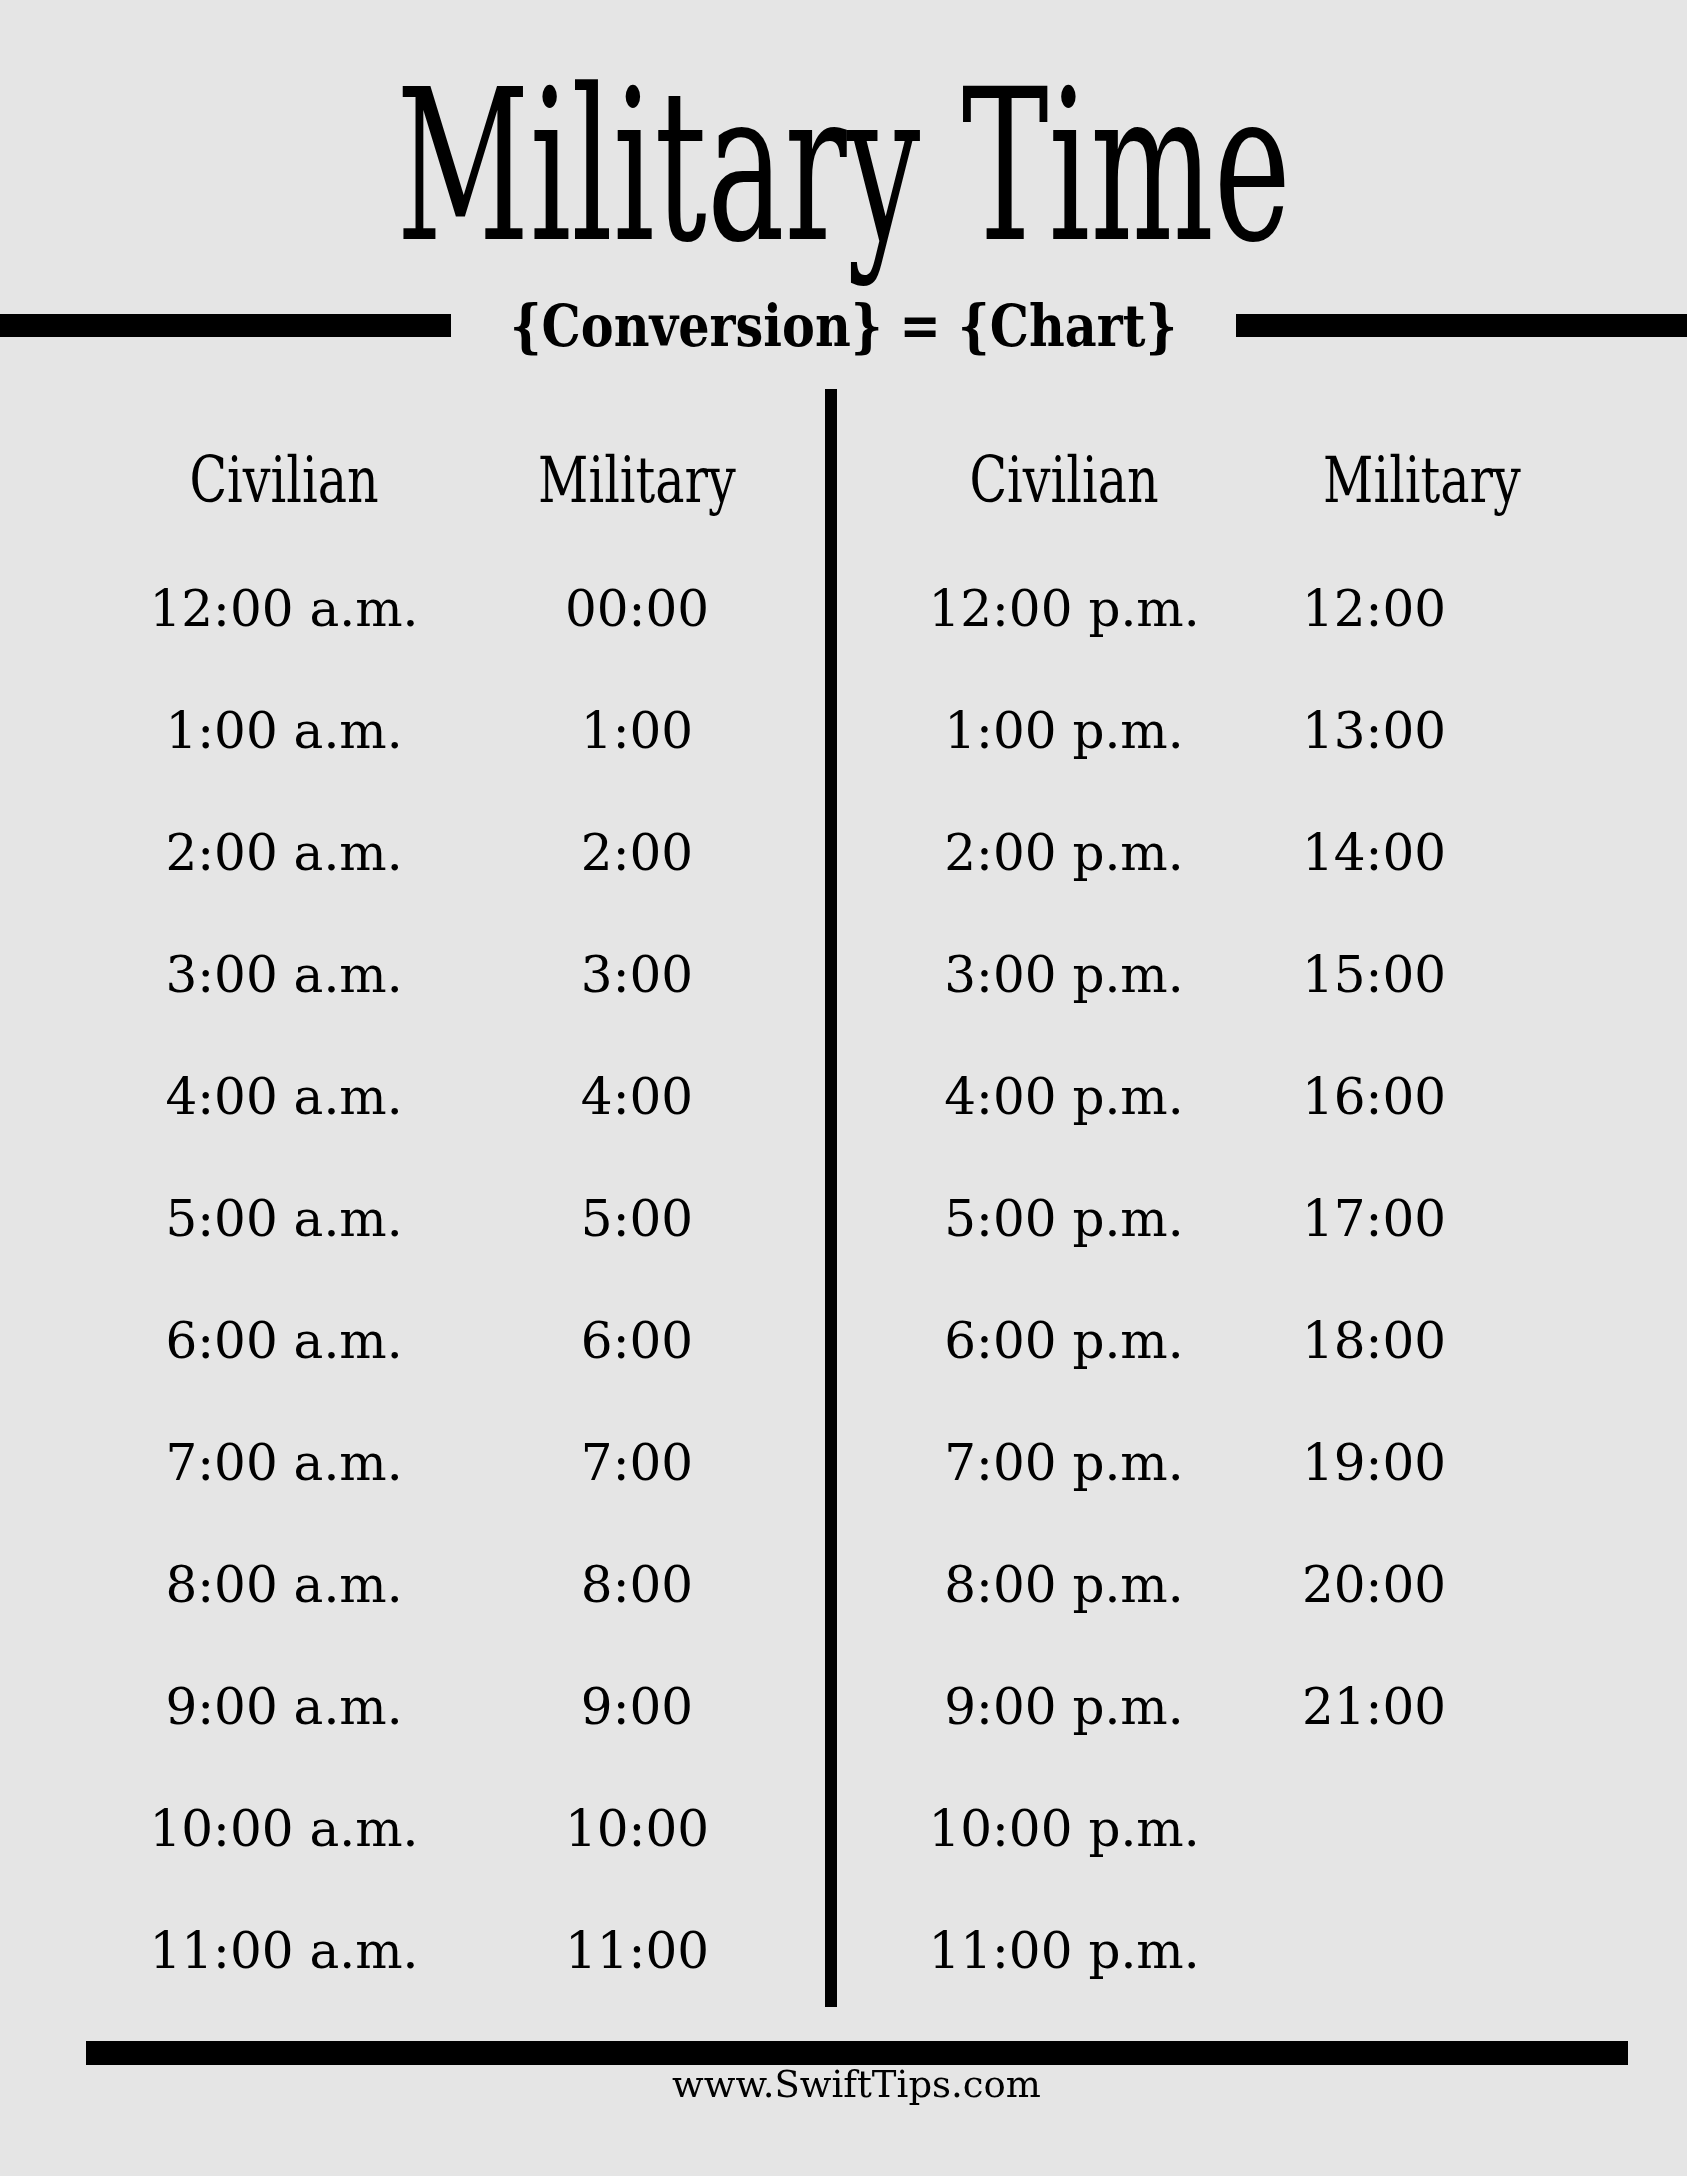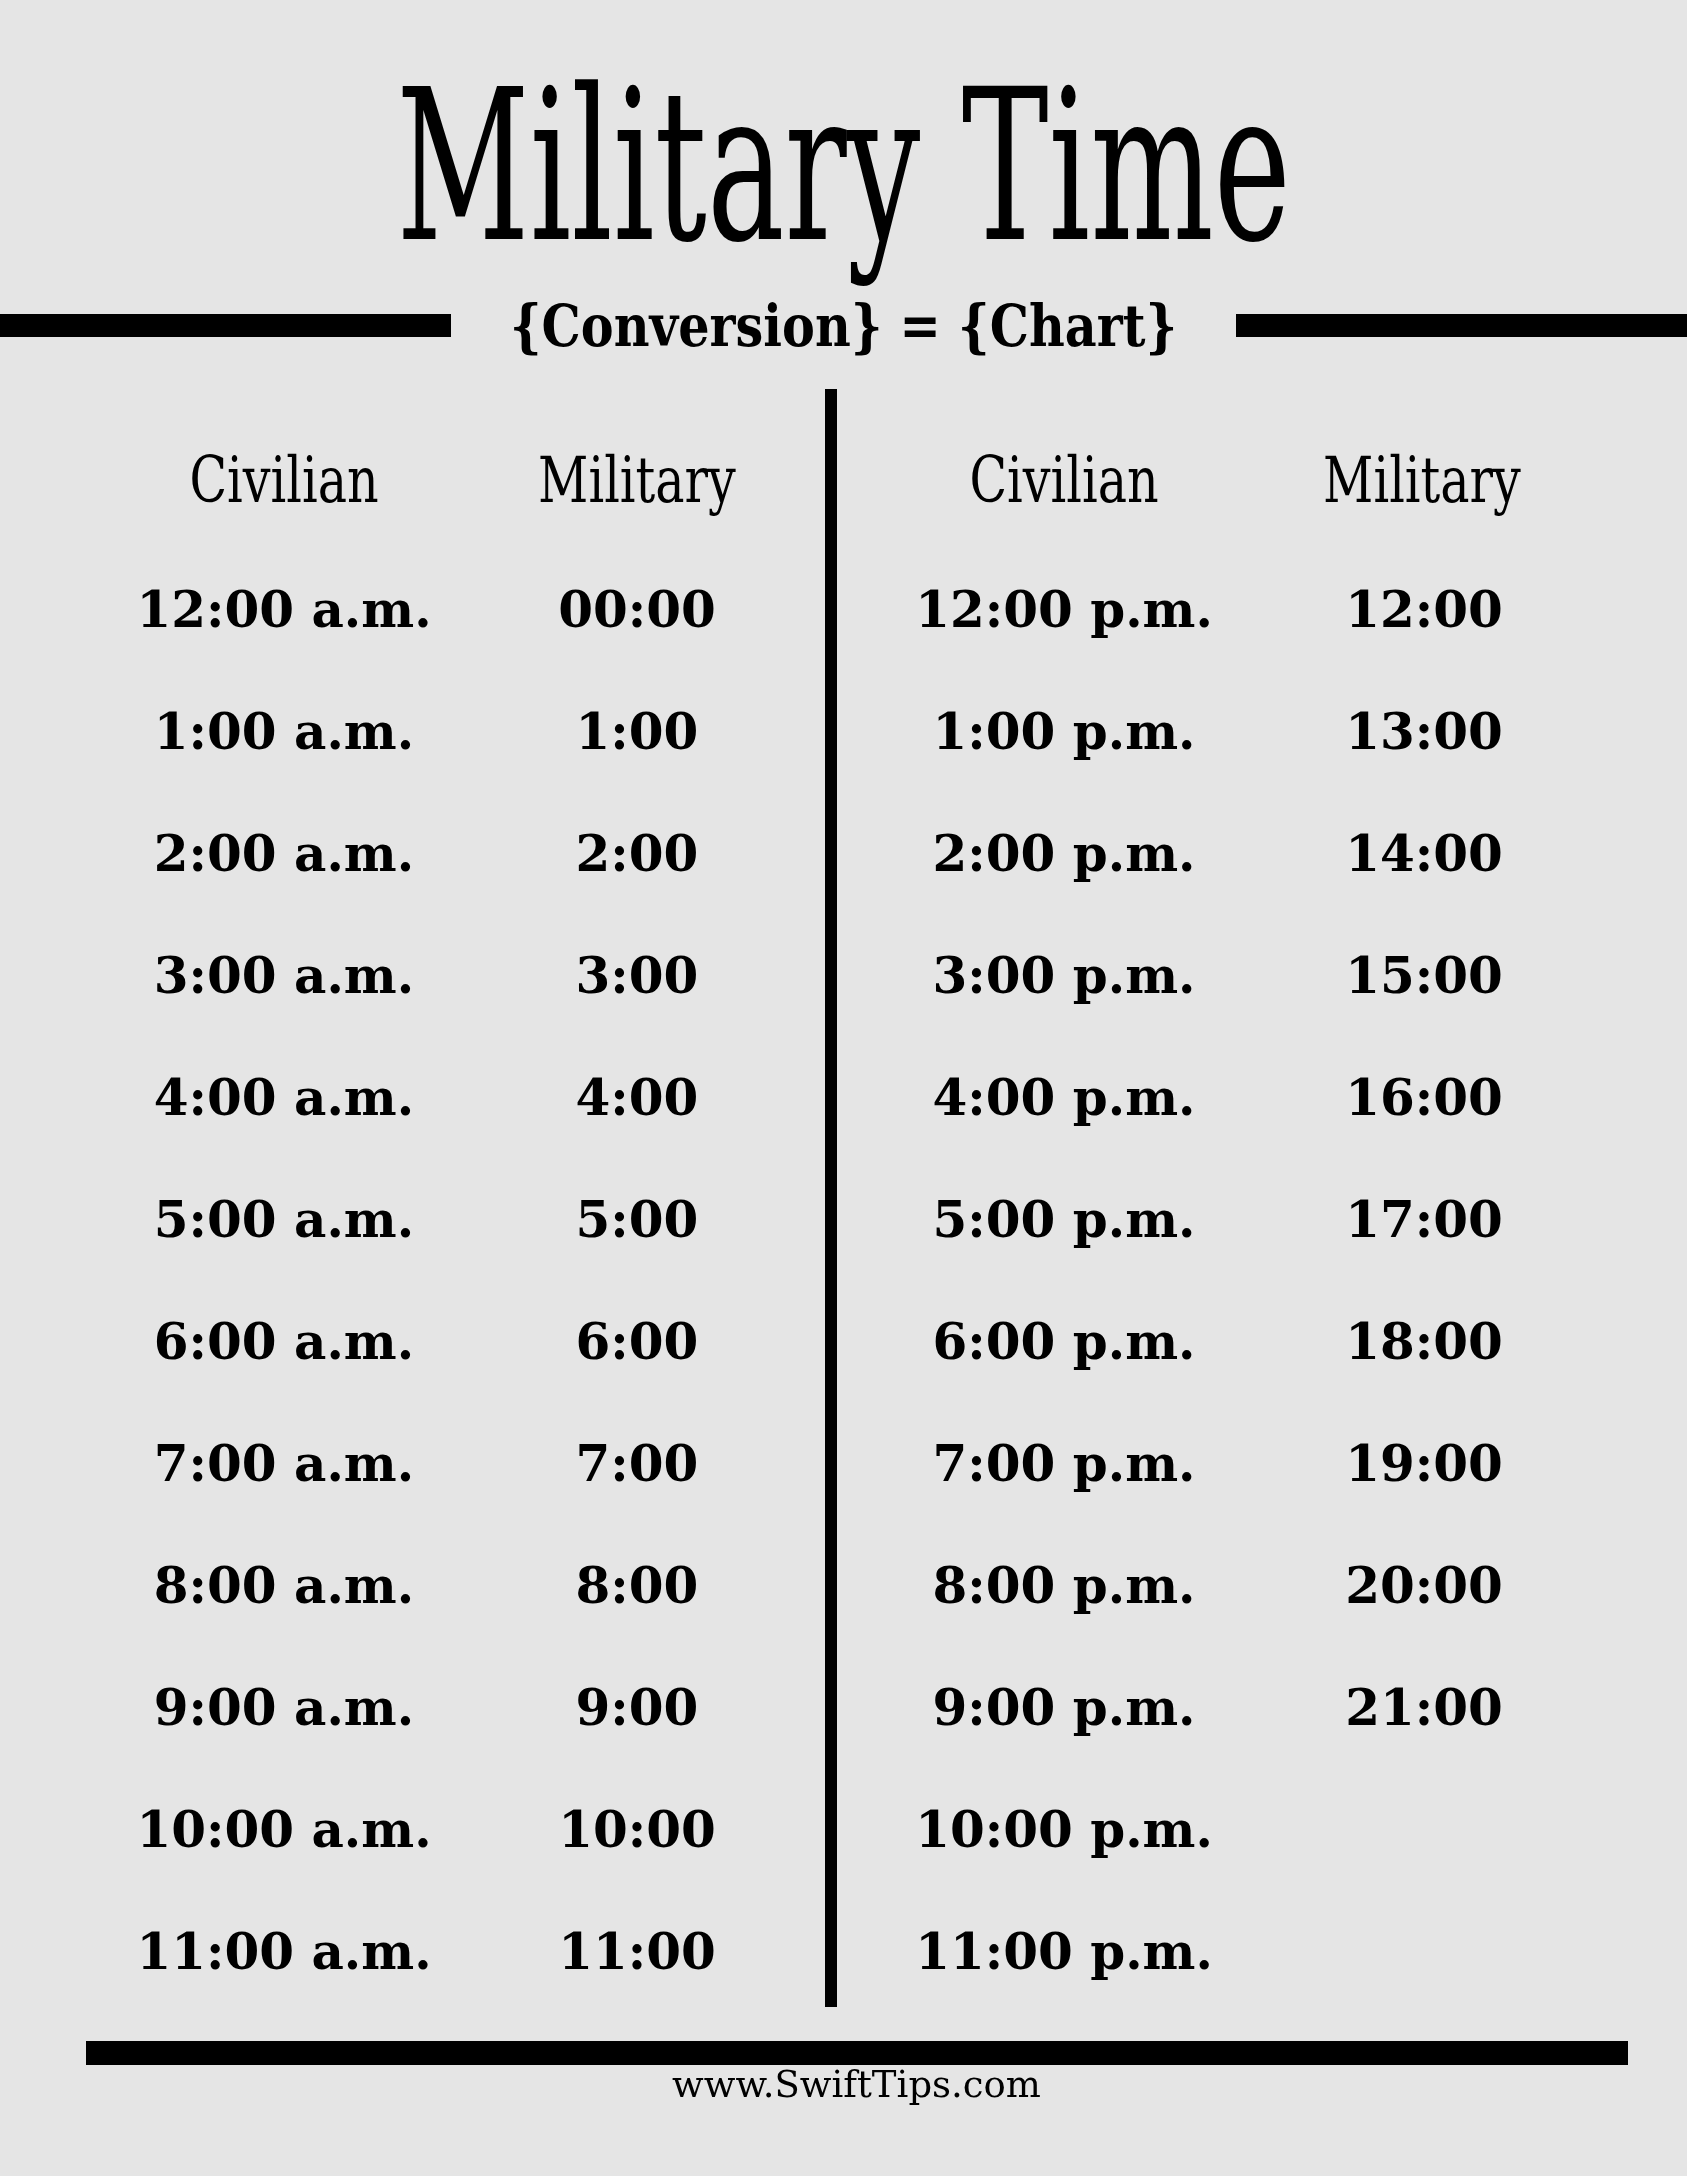--- a/index.html
+++ b/index.html
@@ -76,21 +76,20 @@
     top: 548px;
     width: 384px;
   }
   .trow {
     height: 122px;
     display: flex;
     align-items: center;
     justify-content: center;
     font-size: 50px;
     white-space: nowrap;
-    font-weight: bold;
   }
 
   
   .bottom-bar {
     position: absolute;
     left: 86px;
     top: 2041px;
     width: 1542px;
     height: 23.6px;
     background: #000;
@@ -161,21 +160,21 @@
       <div class="trow">3:00 p.m.</div>
       <div class="trow">4:00 p.m.</div>
       <div class="trow">5:00 p.m.</div>
       <div class="trow">6:00 p.m.</div>
       <div class="trow">7:00 p.m.</div>
       <div class="trow">8:00 p.m.</div>
       <div class="trow">9:00 p.m.</div>
       <div class="trow">10:00 p.m.</div>
       <div class="trow">11:00 p.m.</div>
     </div>
-  <div class="tcol" style="left:1232px">
+  <div class="tcol" style="left:1182px">
       <div class="trow">12:00</div>
       <div class="trow">13:00</div>
       <div class="trow">14:00</div>
       <div class="trow">15:00</div>
       <div class="trow">16:00</div>
       <div class="trow">17:00</div>
       <div class="trow">18:00</div>
       <div class="trow">19:00</div>
       <div class="trow">20:00</div>
       <div class="trow">21:00</div>

